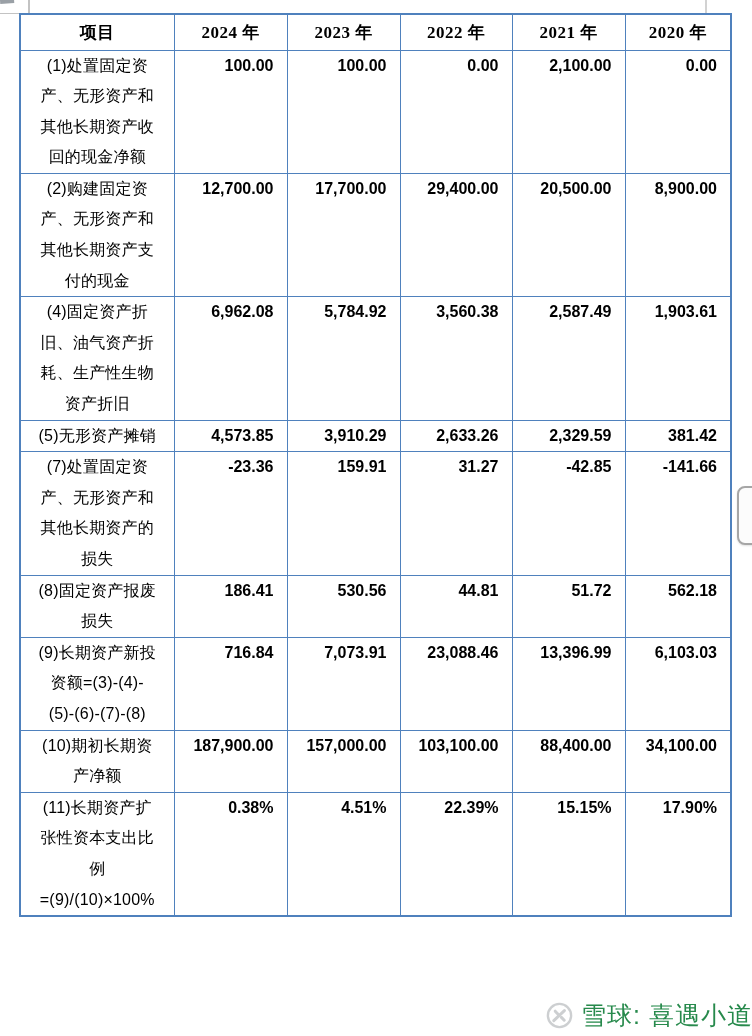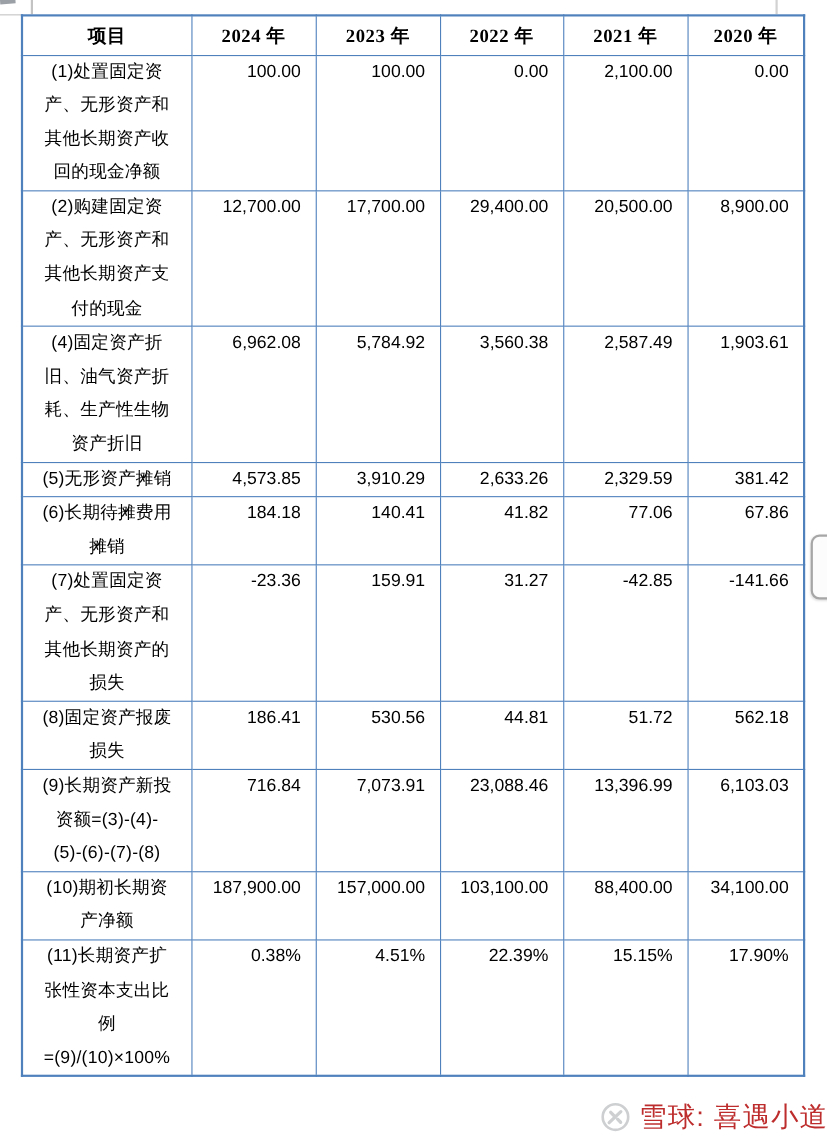--- a/index.html
+++ b/index.html
@@ -61,36 +61,37 @@
   }
   td.lbl {
     text-align: center;
     padding: 0 6px 0 6px;
     white-space: pre-line;
     letter-spacing: 0.2px;
   }
   td.val {
     text-align: right;
     padding: 0 13px 0 2px;
+    font-weight: bold;
   }
   
   .scroll-thumb {
     position: absolute; left: 737px; top: 486px;
     width: 26px; height: 59px;
     background: #fcfcfc;
     border: 2px solid #a6a6a6;
     border-radius: 8px;
     box-shadow: 0 1px 2px rgba(0,0,0,0.12);
   }
   
   .watermark {
     position: absolute; left: 546px; top: 1000px;
     height: 30px;
     display: flex; align-items: center;
-    color: #b91c1c;
+    color: #15803d;
     opacity: 0.92;
     pointer-events: none;
   }
   .watermark .wm-logo { width: 27px; height: 27px; margin-right: 8px; }
   .watermark .wm-text {
     font-size: 25px;
     letter-spacing: 1px;
     text-shadow: 1px 1px 0 #ffffff;
     white-space: nowrap;
   }
@@ -158,29 +159,20 @@
     </tr>
     <tr>
       <td class="lbl">(5)无形资产摊销</td>
       <td class="val">4,573.85</td>
       <td class="val">3,910.29</td>
       <td class="val">2,633.26</td>
       <td class="val">2,329.59</td>
       <td class="val">381.42</td>
     </tr>
     <tr>
-      <td class="lbl">(6)长期待摊费用
-摊销</td>
-      <td class="val">184.18</td>
-      <td class="val">140.41</td>
-      <td class="val">41.82</td>
-      <td class="val">77.06</td>
-      <td class="val">67.86</td>
-    </tr>
-    <tr>
       <td class="lbl">(7)处置固定资
 产、无形资产和
 其他长期资产的
 损失</td>
       <td class="val">-23.36</td>
       <td class="val">159.91</td>
       <td class="val">31.27</td>
       <td class="val">-42.85</td>
       <td class="val">-141.66</td>
     </tr>

